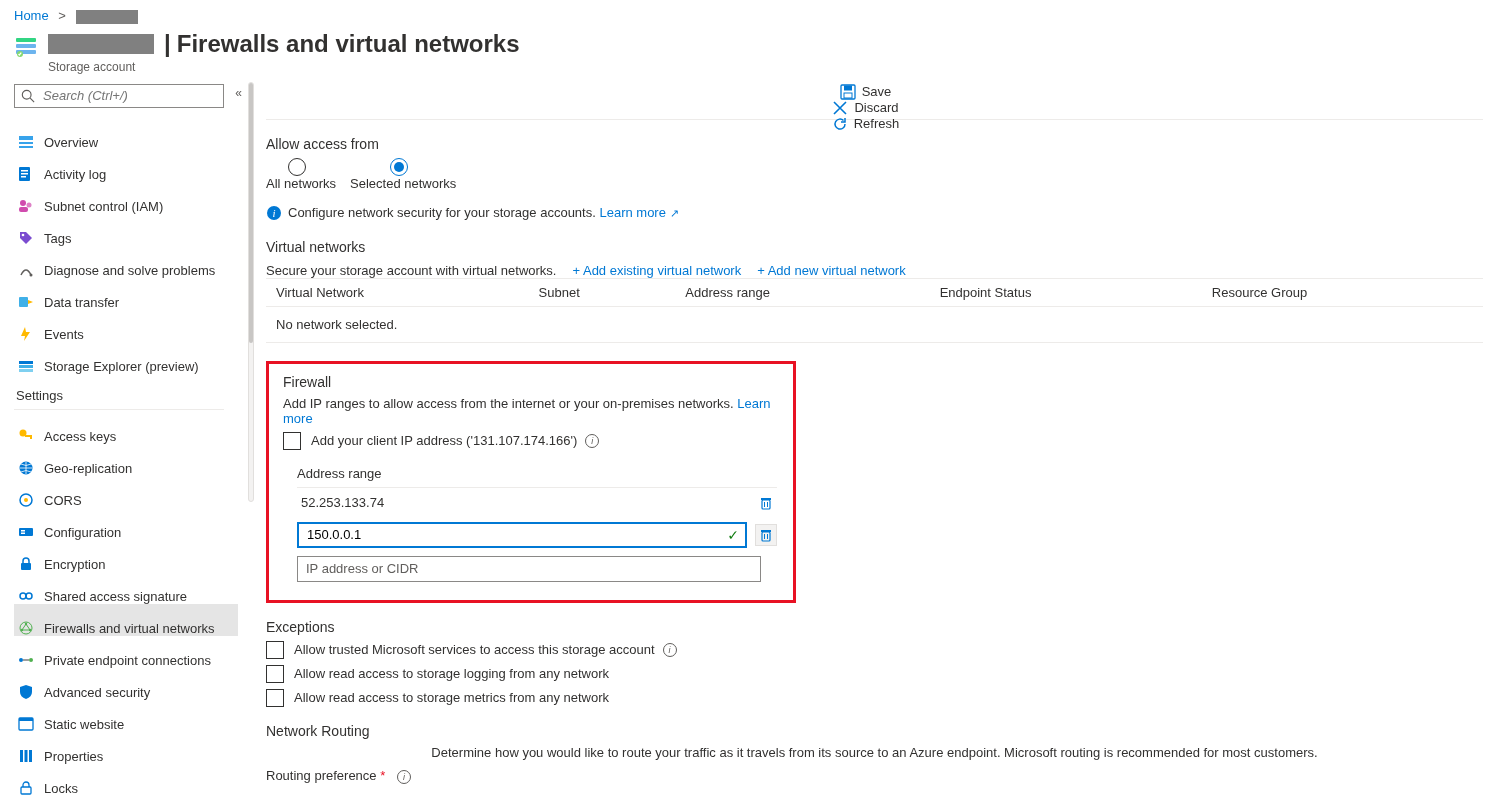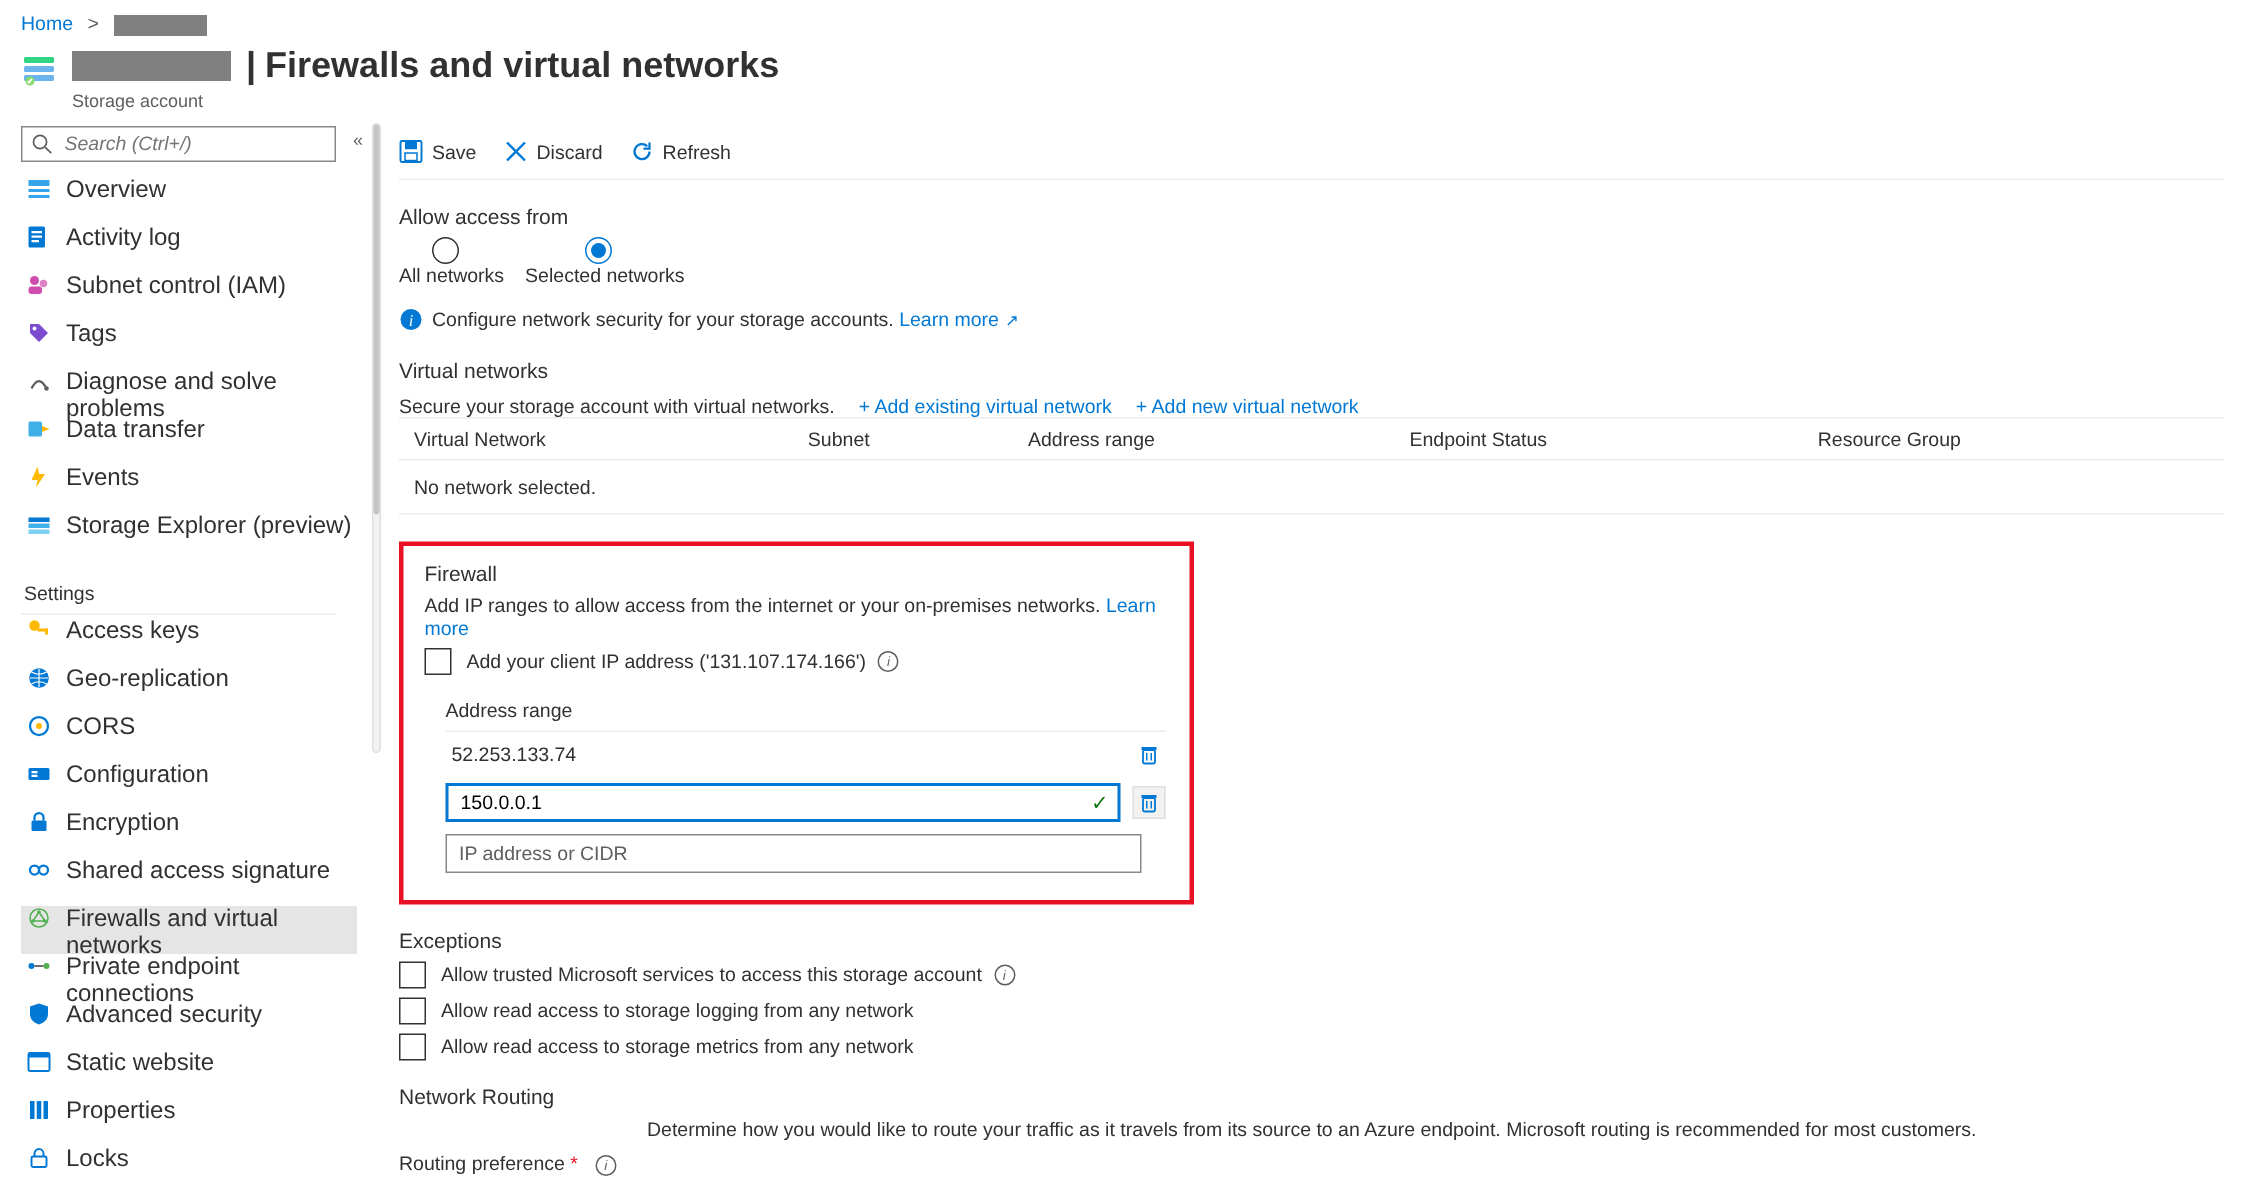--- a/index.html
+++ b/index.html
@@ -32,30 +32,30 @@
   
   .collapse { position:absolute; top:10px; right:8px; color:#605e5c; font-size:12px; cursor:pointer; }
 
   
   .search-box { display:flex; align-items:center; width:210px; height:24px; border:1px solid #8a8886; padding:0 6px; margin-bottom:10px; }
   .search-box svg { flex-shrink:0; }
   .search-box input { border:none; outline:none; font-style:italic; color:#605e5c; font-size:13px; flex:1; margin-left:6px; background:transparent; }
 
   .nav-group-label { font-size:13px; font-weight:400; color:#323130; margin:14px 0 2px 2px; }
   .nav-sep { height:1px; background:#edebe9; width:210px; margin:6px 0 2px; }
-  .nav-item { display:flex; align-items:flex-start; width:224px; height:32px; padding-left:4px; cursor:pointer; font-size:16px; }
+  .nav-item { display:flex; align-items:flex-end; width:224px; height:32px; padding-left:4px; cursor:pointer; font-size:13px; }
   .nav-item.selected { background:#e5e5e5; }
   .nav-ico { width:16px; height:16px; margin-right:10px; display:inline-flex; align-items:center; justify-content:center; font-size:14px; }
 
   
   .mini-scroll { position:absolute; top:6px; right:-4px; width:6px; background:#f3f2f1; border:1px solid #e1dfdd; border-radius:3px; }
   .mini-scroll .thumb { position:absolute; top:0; left:0; right:0; background:#c8c6c4; border-radius:3px; }
 
   
-  .toolbar { display:flex; align-items:center; height:36px; border-bottom:1px solid #edebe9; }
+  .toolbar { display:flex; align-items:center; height:36px; border-bottom:1px solid #edebe9;flex-direction:column; }
   .tool-btn { display:flex; align-items:center; margin-right:18px; cursor:pointer; font-size:13px; }
   .tool-btn svg { margin-right:6px; }
 
   .section { margin-top:16px; }
   .section-title { font-size:14px; font-weight:400; margin-bottom:6px; }
   .subtle { color:#323130;text-align:center; }
 
   
   .radio-row { display:flex; align-items:center; gap:14px; margin-top:6px; }
   .radio { display:inline-flex; align-items:center; cursor:pointer;flex-direction:column; }

